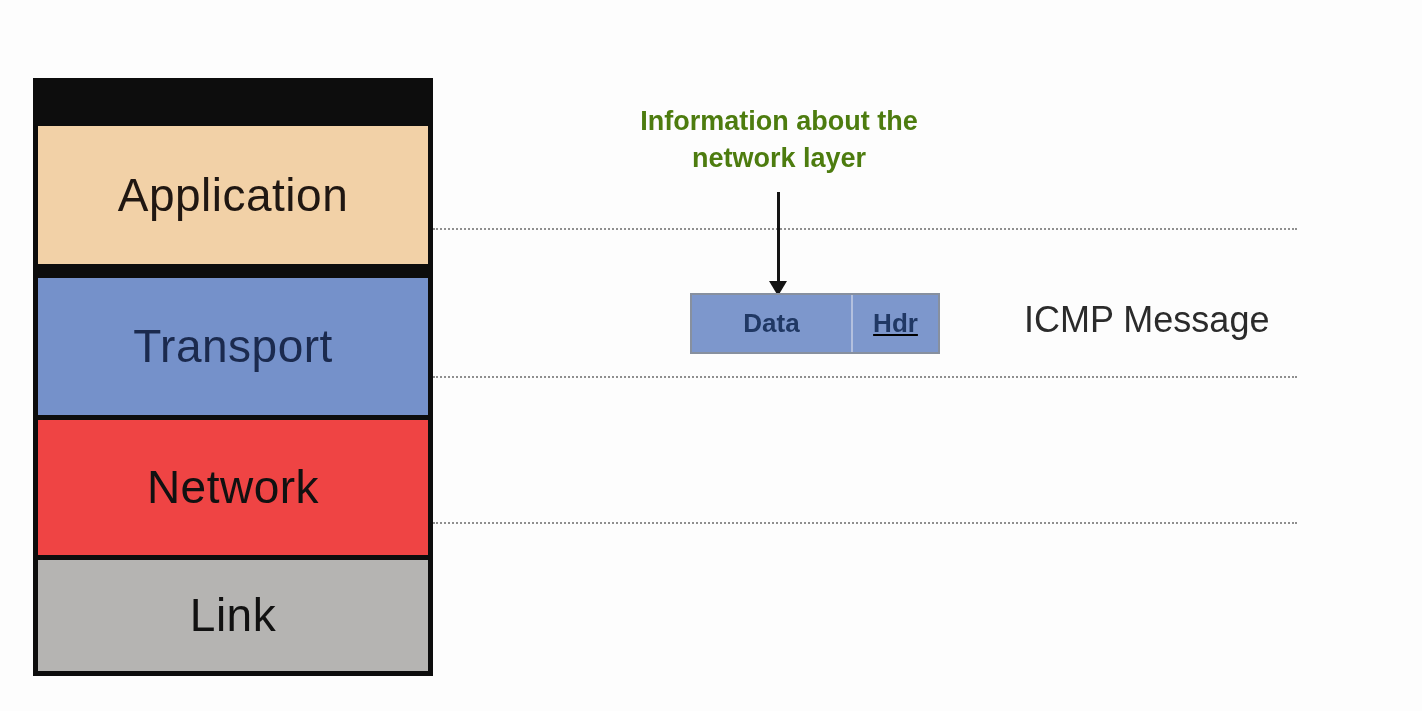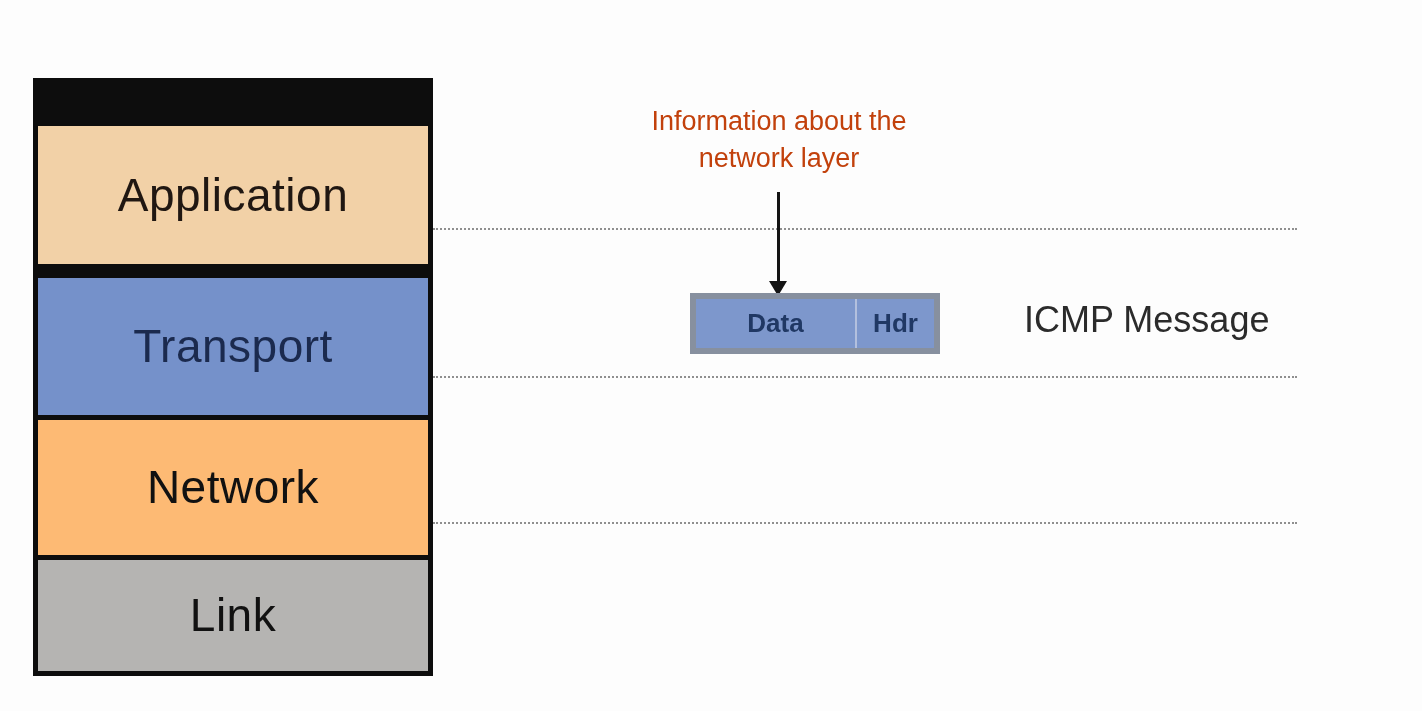--- a/index.html
+++ b/index.html
@@ -31,65 +31,65 @@
     position:absolute; left:433px; width:864px; height:0;
     border-top:2px dotted #8f8f8f;
   }
   .dotted-1 { top:228px; }
   .dotted-2 { top:376px; }
   .dotted-3 { top:522px; }
 
   
   .annotation {
     position:absolute; left:604px; top:103px; width:350px;
-    text-align:center; font-size:27px; line-height:37px; color:#c2410c;
+    text-align:center; font-size:27px; line-height:37px; color:#4d7c0f;font-weight:bold;
   }
 
   
   .arrow-line {
     position:absolute; left:777px; top:192px; width:3px; height:92px;
   }
   .arrow-head {
     position:absolute; left:769px; top:281px; width:0; height:0;
     border-left:9px solid transparent; border-right:9px solid transparent;
     border-top:15px solid #141414;
   }
 
   
   .msgbox {
     position:absolute; left:690px; top:293px; width:250px; height:61px;
-    border:6px solid #b91c1c; display:flex; align-items:stretch;
+    border:2px solid #b91c1c; display:flex; align-items:stretch;
   }
   .msg-cell {
     display:flex; align-items:center; justify-content:center;
     font-size:26px; font-weight:600;
   }
   .msg-cell-data { width:159px; }
-  .msg-cell-hdr { flex:1; }
+  .msg-cell-hdr { flex:1;text-decoration:underline; }
   .msg-divider { width:2px; background:#b3c0de; }
 
   
   .icmp-label {
     position:absolute; left:1000px; top:299px;
     font-size:36px; color:#2b2b2b; font-weight:500; white-space:nowrap;margin-left:24px;
   }
 </style>
 </head>
 <body>
 
 <div id="screen">
 
   <div class="stack">
     <div class="layer layer-0" style="background-color: rgb(242, 209, 167); margin-top: 43px;">
       <span class="layer-label" style="color: rgb(32, 23, 18);">Application</span>
     </div>
     <div class="layer layer-1" style="background-color: rgb(117, 145, 202);">
       <span class="layer-label" style="color: rgb(27, 42, 78);">Transport</span>
     </div>
-    <div class="layer layer-2" style="background-color: #fdba74;">
+    <div class="layer layer-2" style="background-color: #ef4444;">
       <span class="layer-label" style="color: rgb(17, 17, 17);">Network</span>
     </div>
     <div class="layer layer-3" style="background-color: rgb(181, 180, 178);">
       <span class="layer-label" style="color: rgb(17, 17, 17);">Link</span>
     </div>
   </div>
 
   <div class="dotted dotted-1" style="border-top-color: rgb(143, 143, 143);"></div>
   <div class="dotted dotted-2" style="border-top-color: rgb(143, 143, 143);"></div>
   <div class="dotted dotted-3" style="border-top-color: rgb(143, 143, 143);"></div>

